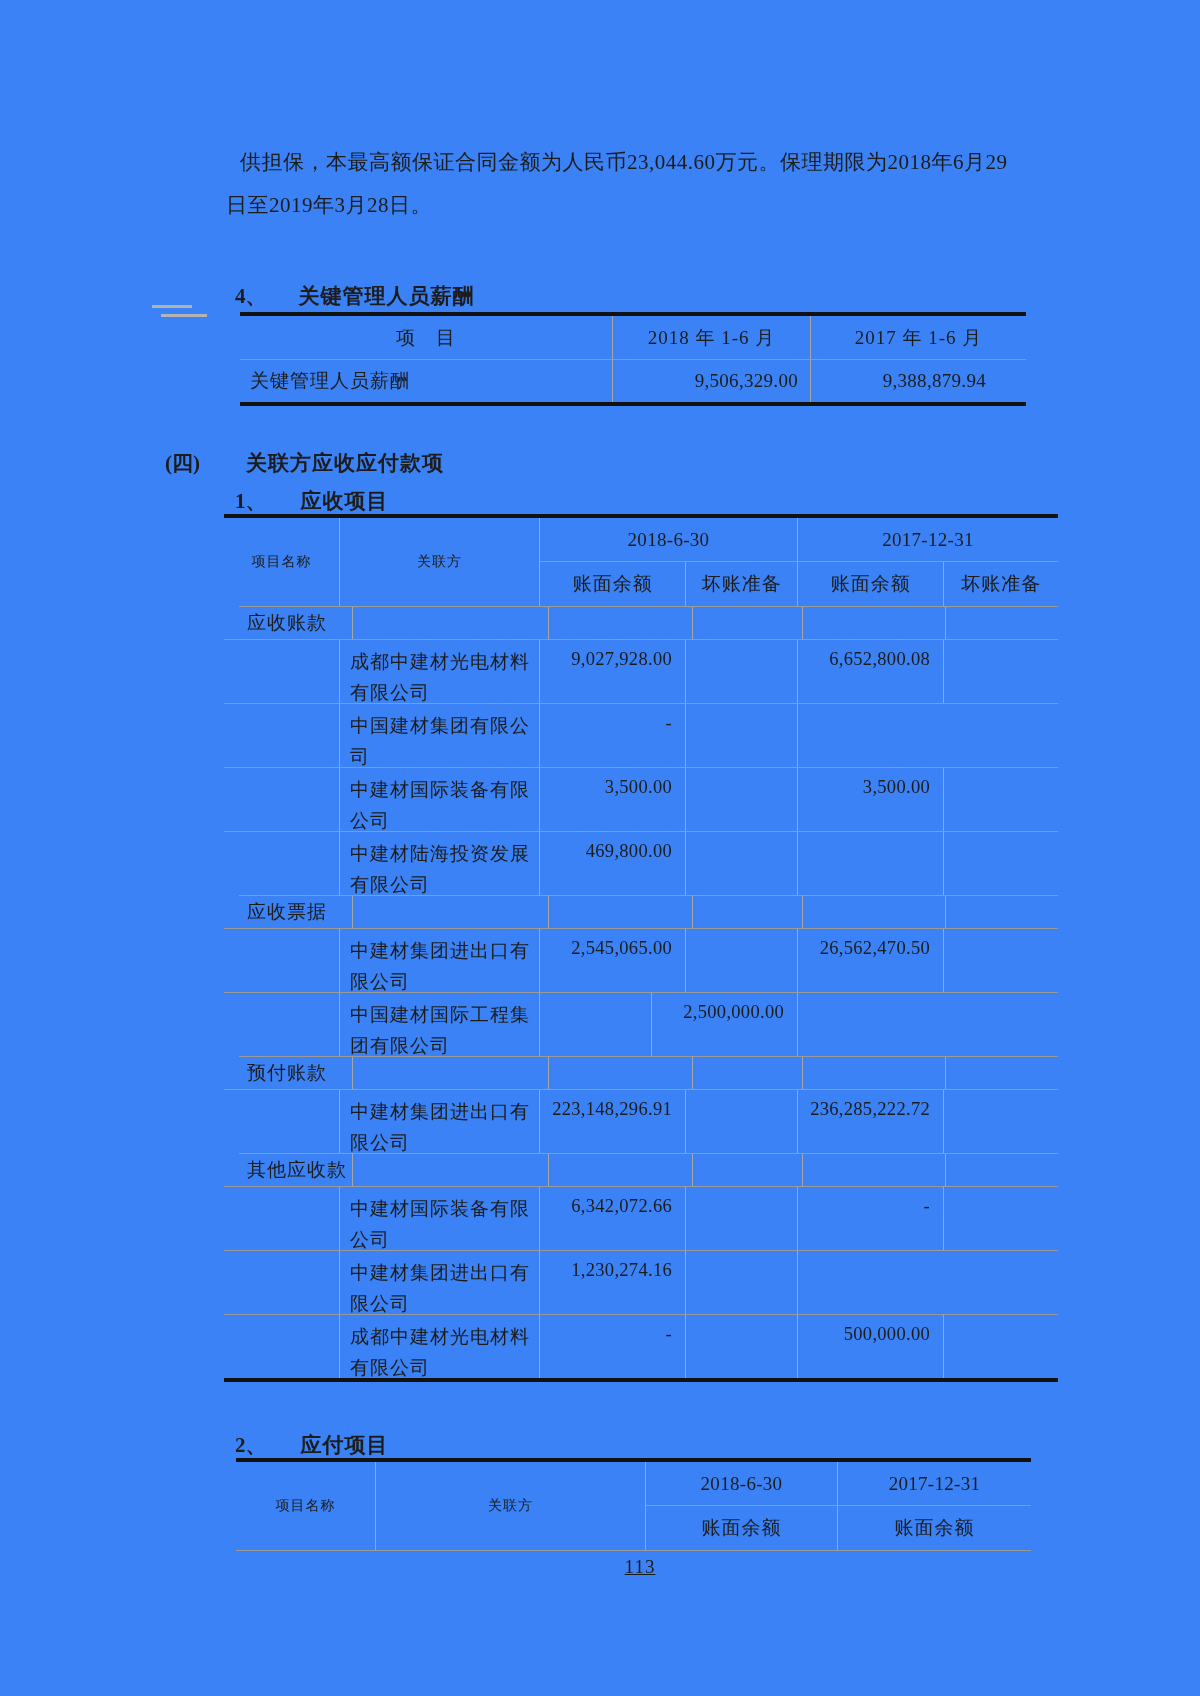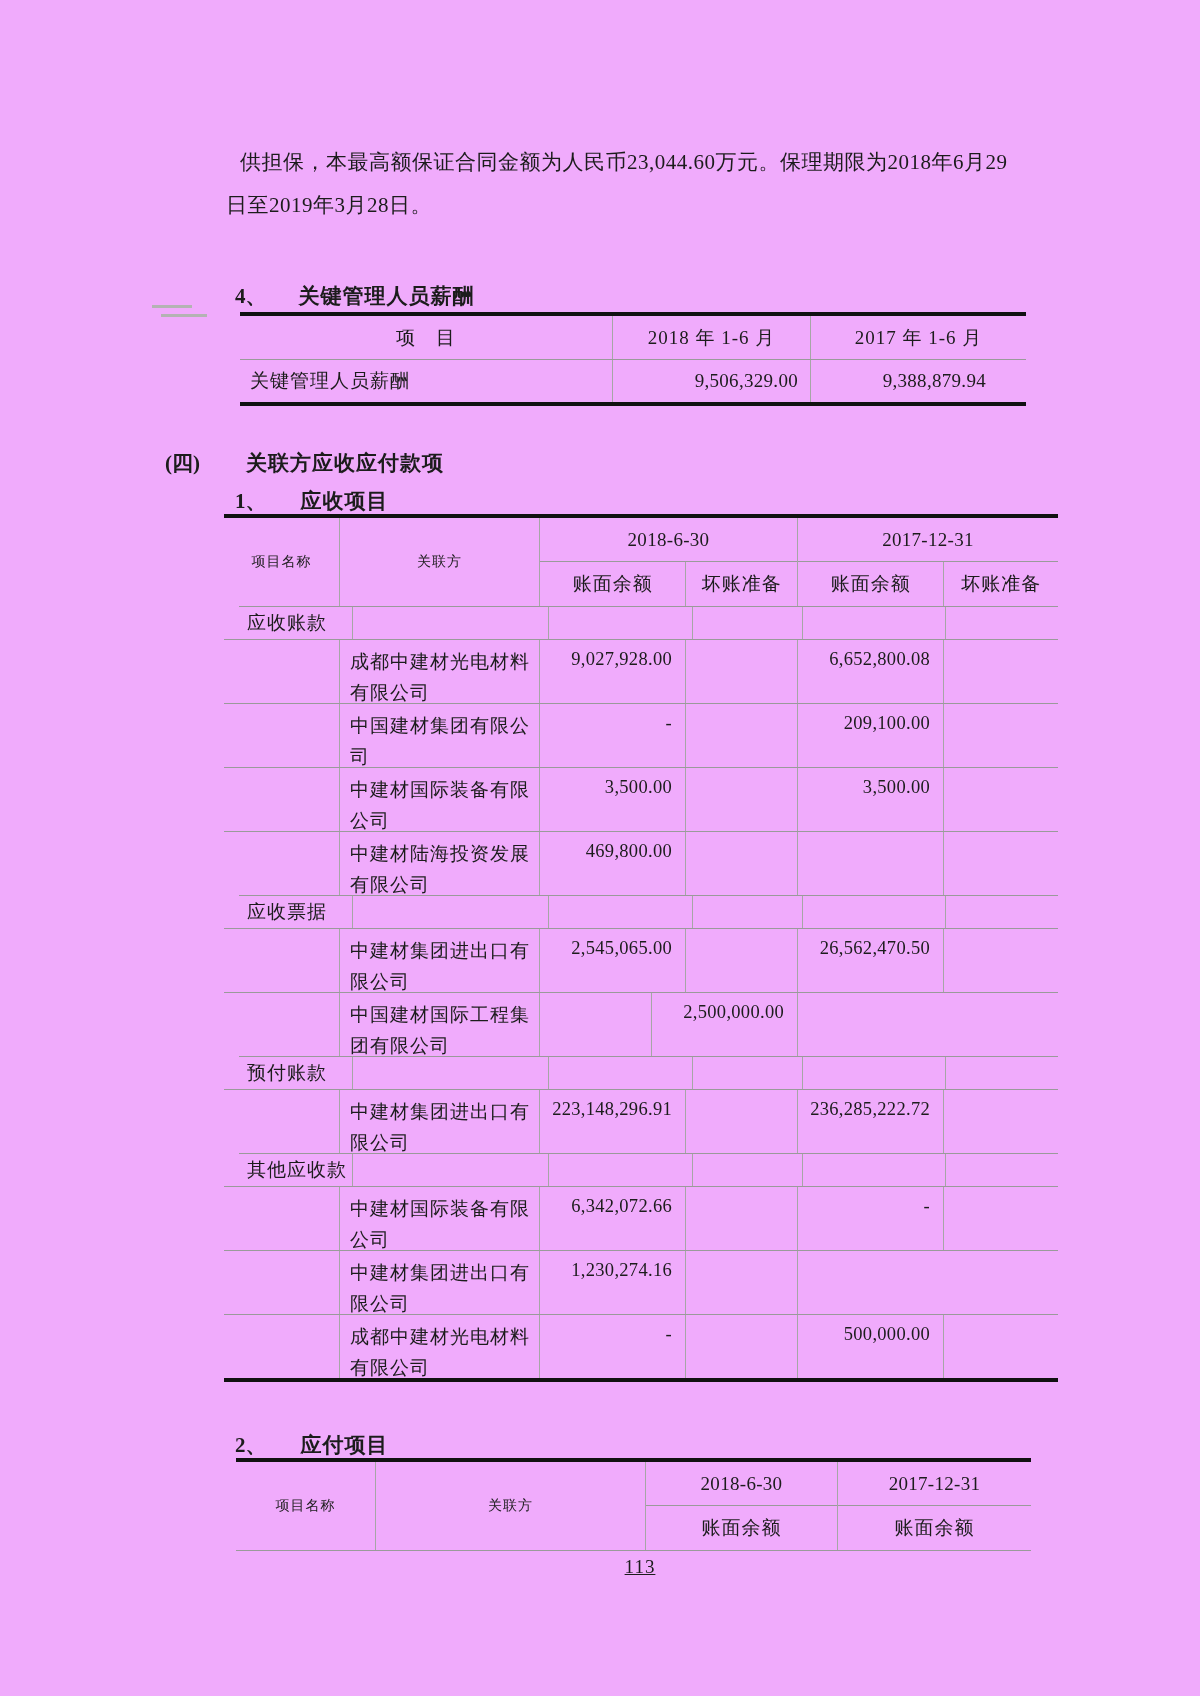--- a/index.html
+++ b/index.html
@@ -1,17 +1,17 @@
 <!DOCTYPE html>
 <html><head>
 <meta charset="utf-8">
 <style>
   html,body{margin:0;padding:0;background:#e8e8e8;}
   .page{
-    position:relative;width:1200px;height:1696px;background:#f0abfc;margin:0 auto;
+    position:relative;width:1200px;height:1696px;background:#3b82f6;margin:0 auto;
     font-family:"Liberation Serif","DejaVu Serif",serif;color:#1c1c1c;overflow:hidden;
   }
   .abs{position:absolute;}
   .para{font-size:21px;letter-spacing:.5px;white-space:nowrap;}
   .margin-dash{position:absolute;height:3px;background:#b3b3b3;}
   .h-num{font-weight:bold;font-size:21px;}
   .h-title{font-weight:bold;font-size:21px;letter-spacing:1px;}
 
   
   .t4{position:absolute;left:240px;top:312px;width:786px;
@@ -139,21 +139,20 @@
       <div class="rc c3 bl num">9,027,928.00</div>
       <div class="rc c4 bl"></div>
       <div class="rc c5 bl num">6,652,800.08</div>
       <div class="rc c6 bl"></div>
     </div>
     <div class="rr dat">
       <div class="rc c1"></div>
       <div class="rc c2 bl party">中国建材集团有限公司</div>
       <div class="rc c3 bl num">-</div>
       <div class="rc c4 bl"></div>
-      <div class="rc c5 bl num">209,100.00</div>
       <div class="rc c6 bl"></div>
     </div>
     <div class="rr dat">
       <div class="rc c1"></div>
       <div class="rc c2 bl party">中建材国际装备有限公司</div>
       <div class="rc c3 bl num">3,500.00</div>
       <div class="rc c4 bl"></div>
       <div class="rc c5 bl num">3,500.00</div>
       <div class="rc c6 bl"></div>
     </div>

